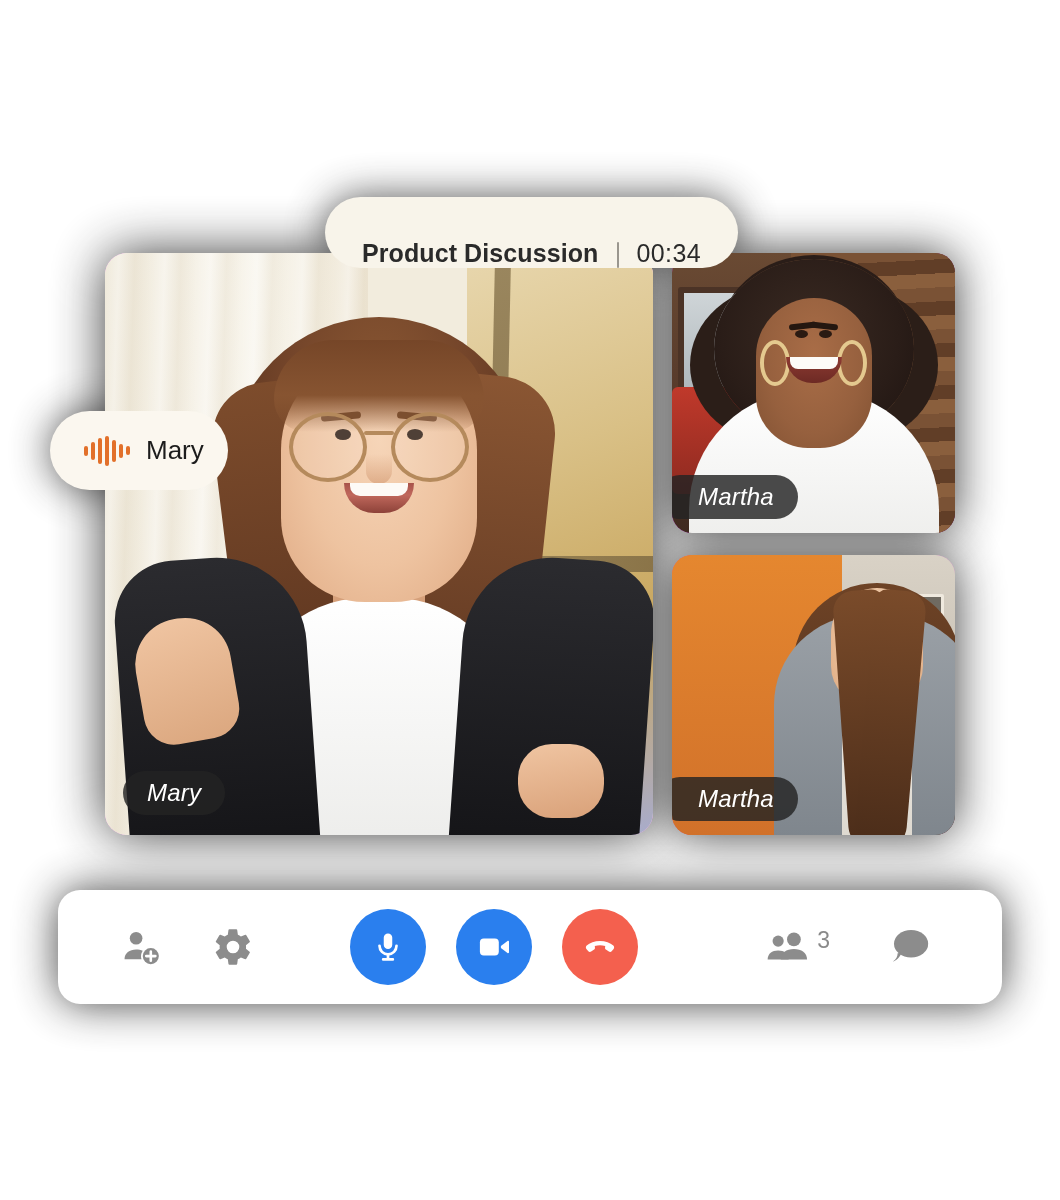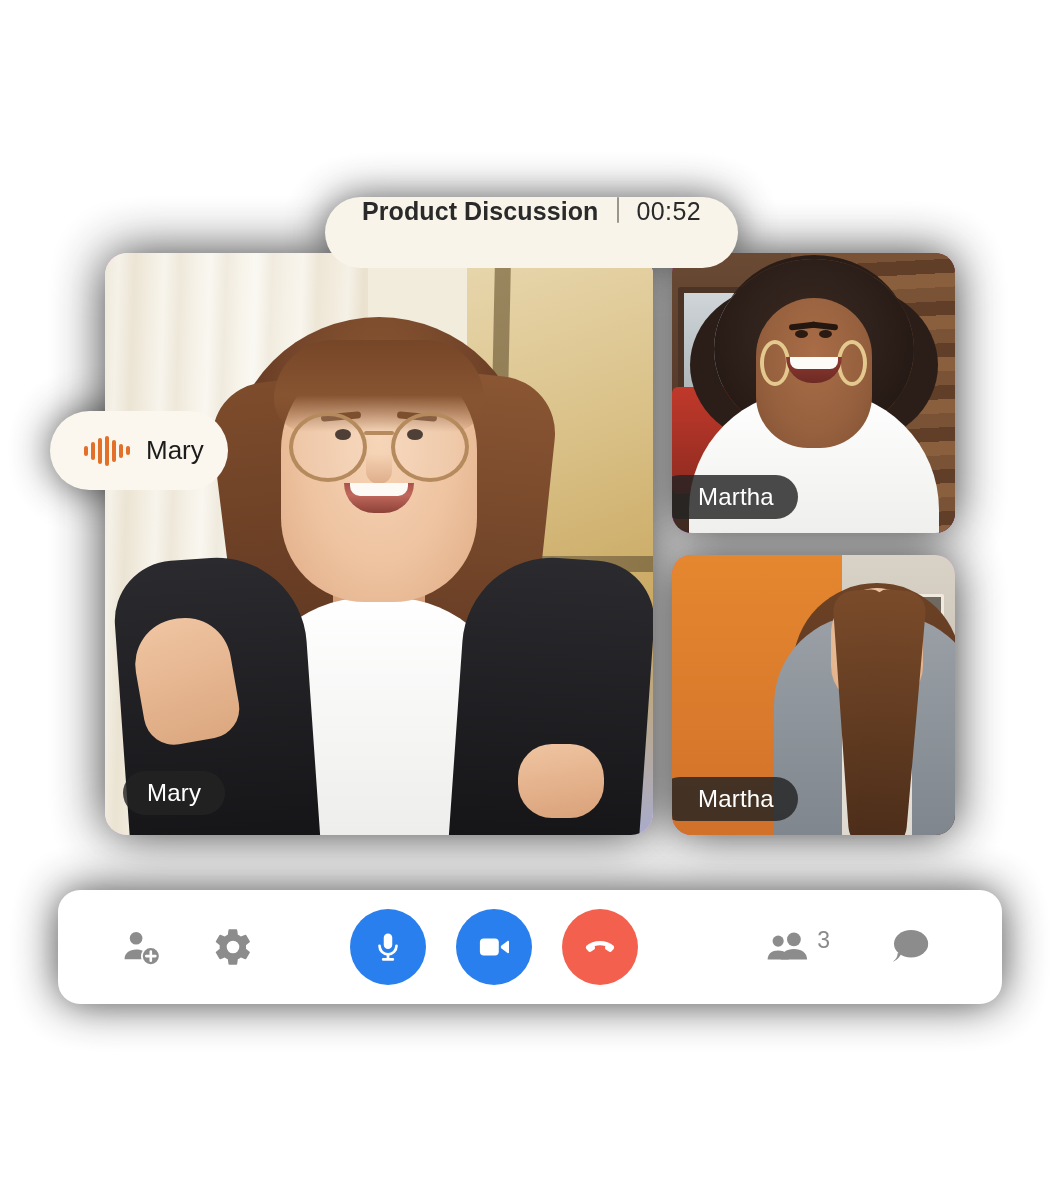--- a/index.html
+++ b/index.html
@@ -42,20 +42,21 @@
   .glow-speaker {
     position: absolute; left: 50px; top: 411px;
     width: 178px; height: 79px; border-radius: 40px;
     background: #2a2a2a; filter: blur(20px); opacity: .8;
   }
 
   
   .tile {
     position: absolute; overflow: hidden;
     background: #d946ef;
+    font-style: italic;
   }
   .tile-main { left: 105px; top: 253px; width: 548px; height: 582px; border-radius: 22px; }
   .tile-tr   { left: 672px; top: 253px; width: 283px; height: 280px; border-radius: 20px; }
   .tile-br   { left: 672px; top: 555px; width: 283px; height: 280px; border-radius: 20px; }
 
   .scene { position: absolute; inset: 0; }
   .mary-wall {
     position: absolute; inset: 0;
     background: linear-gradient(95deg,#f5f1e6 0%, #f7f3ea 30%, #efe7d5 46%, #e2d4b4 58%, #cdb versus 0%);
     background-color: #f2ecdd;
@@ -276,21 +277,21 @@
   .badge-mary   { left: 18px;  bottom: 20px; }
   .badge-martha { left: -14px; bottom: 14px; padding-left: 40px; }
   .badge-stella { left: -14px; bottom: 14px; padding-left: 40px; }
 
   
   .title-pill {
     position: absolute; left: 325px; top: 197px;
     width: 413px; height: 71px;
     border-radius: 36px;
     background: #f8f4ea;
-    display: flex; align-items: flex-start; justify-content: center;
+    display: flex; align-items: flex-end; justify-content: center;
     gap: 18px;
     color: #2a2a2a;
   }
   .title-text { font-size: 25px; font-weight: bold; letter-spacing: .1px; }
   .title-sep { width: 2px; height: 26px; background: #9a968e; border-radius: 1px; }
   .title-timer { font-size: 25px; letter-spacing: .4px; color: #2a2a2a; }
 
   
   .speaker-pill {
     position: absolute; left: 50px; top: 411px;
@@ -424,21 +425,21 @@
       </div>
     </div>
     <div class="name-badge badge-stella">
       <span>Martha</span>
     </div>
   </div>
 
   <div class="title-pill">
     <span class="title-text">Product Discussion</span>
     <span class="title-sep"></span>
-    <span class="title-timer">00:52</span>
+    <span class="title-timer">00:34</span>
   </div>
 
   <div class="speaker-pill">
     <span class="wave">
       <i style="height:10px"></i>
         <i style="height:18px"></i>
         <i style="height:26px"></i>
       <i style="height:30px"></i>
         <i style="height:22px"></i>
         <i style="height:14px"></i>

